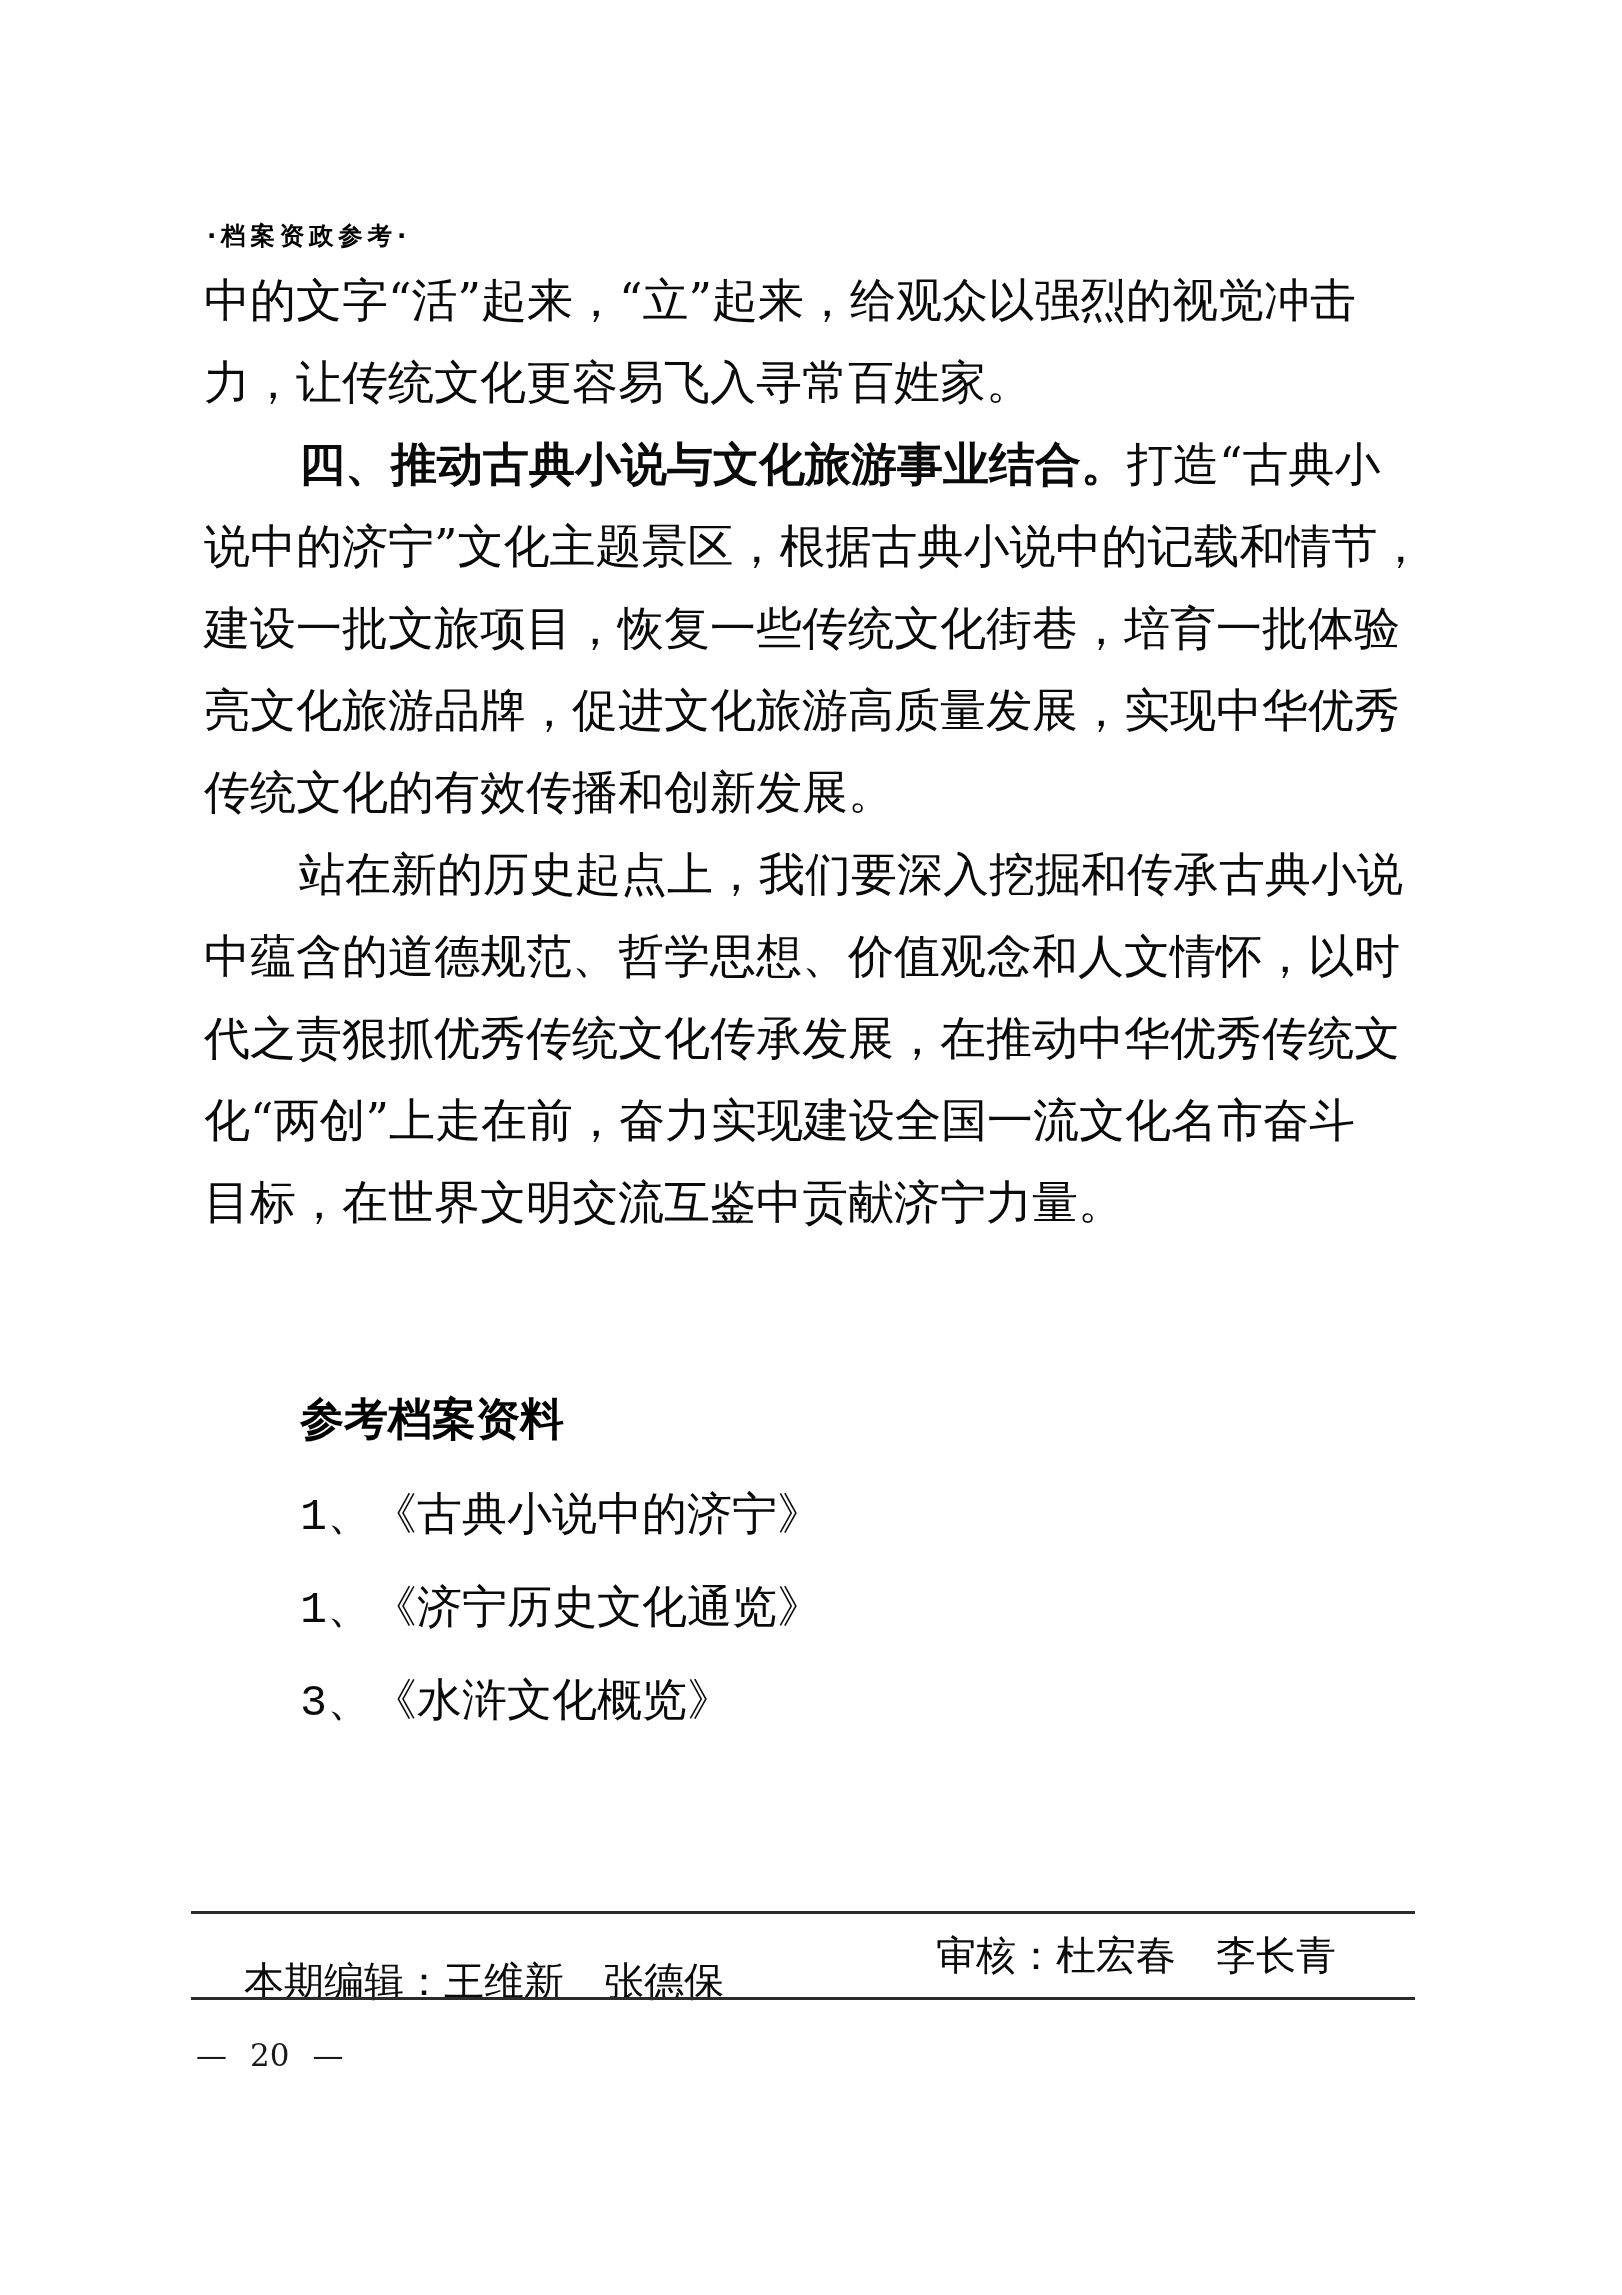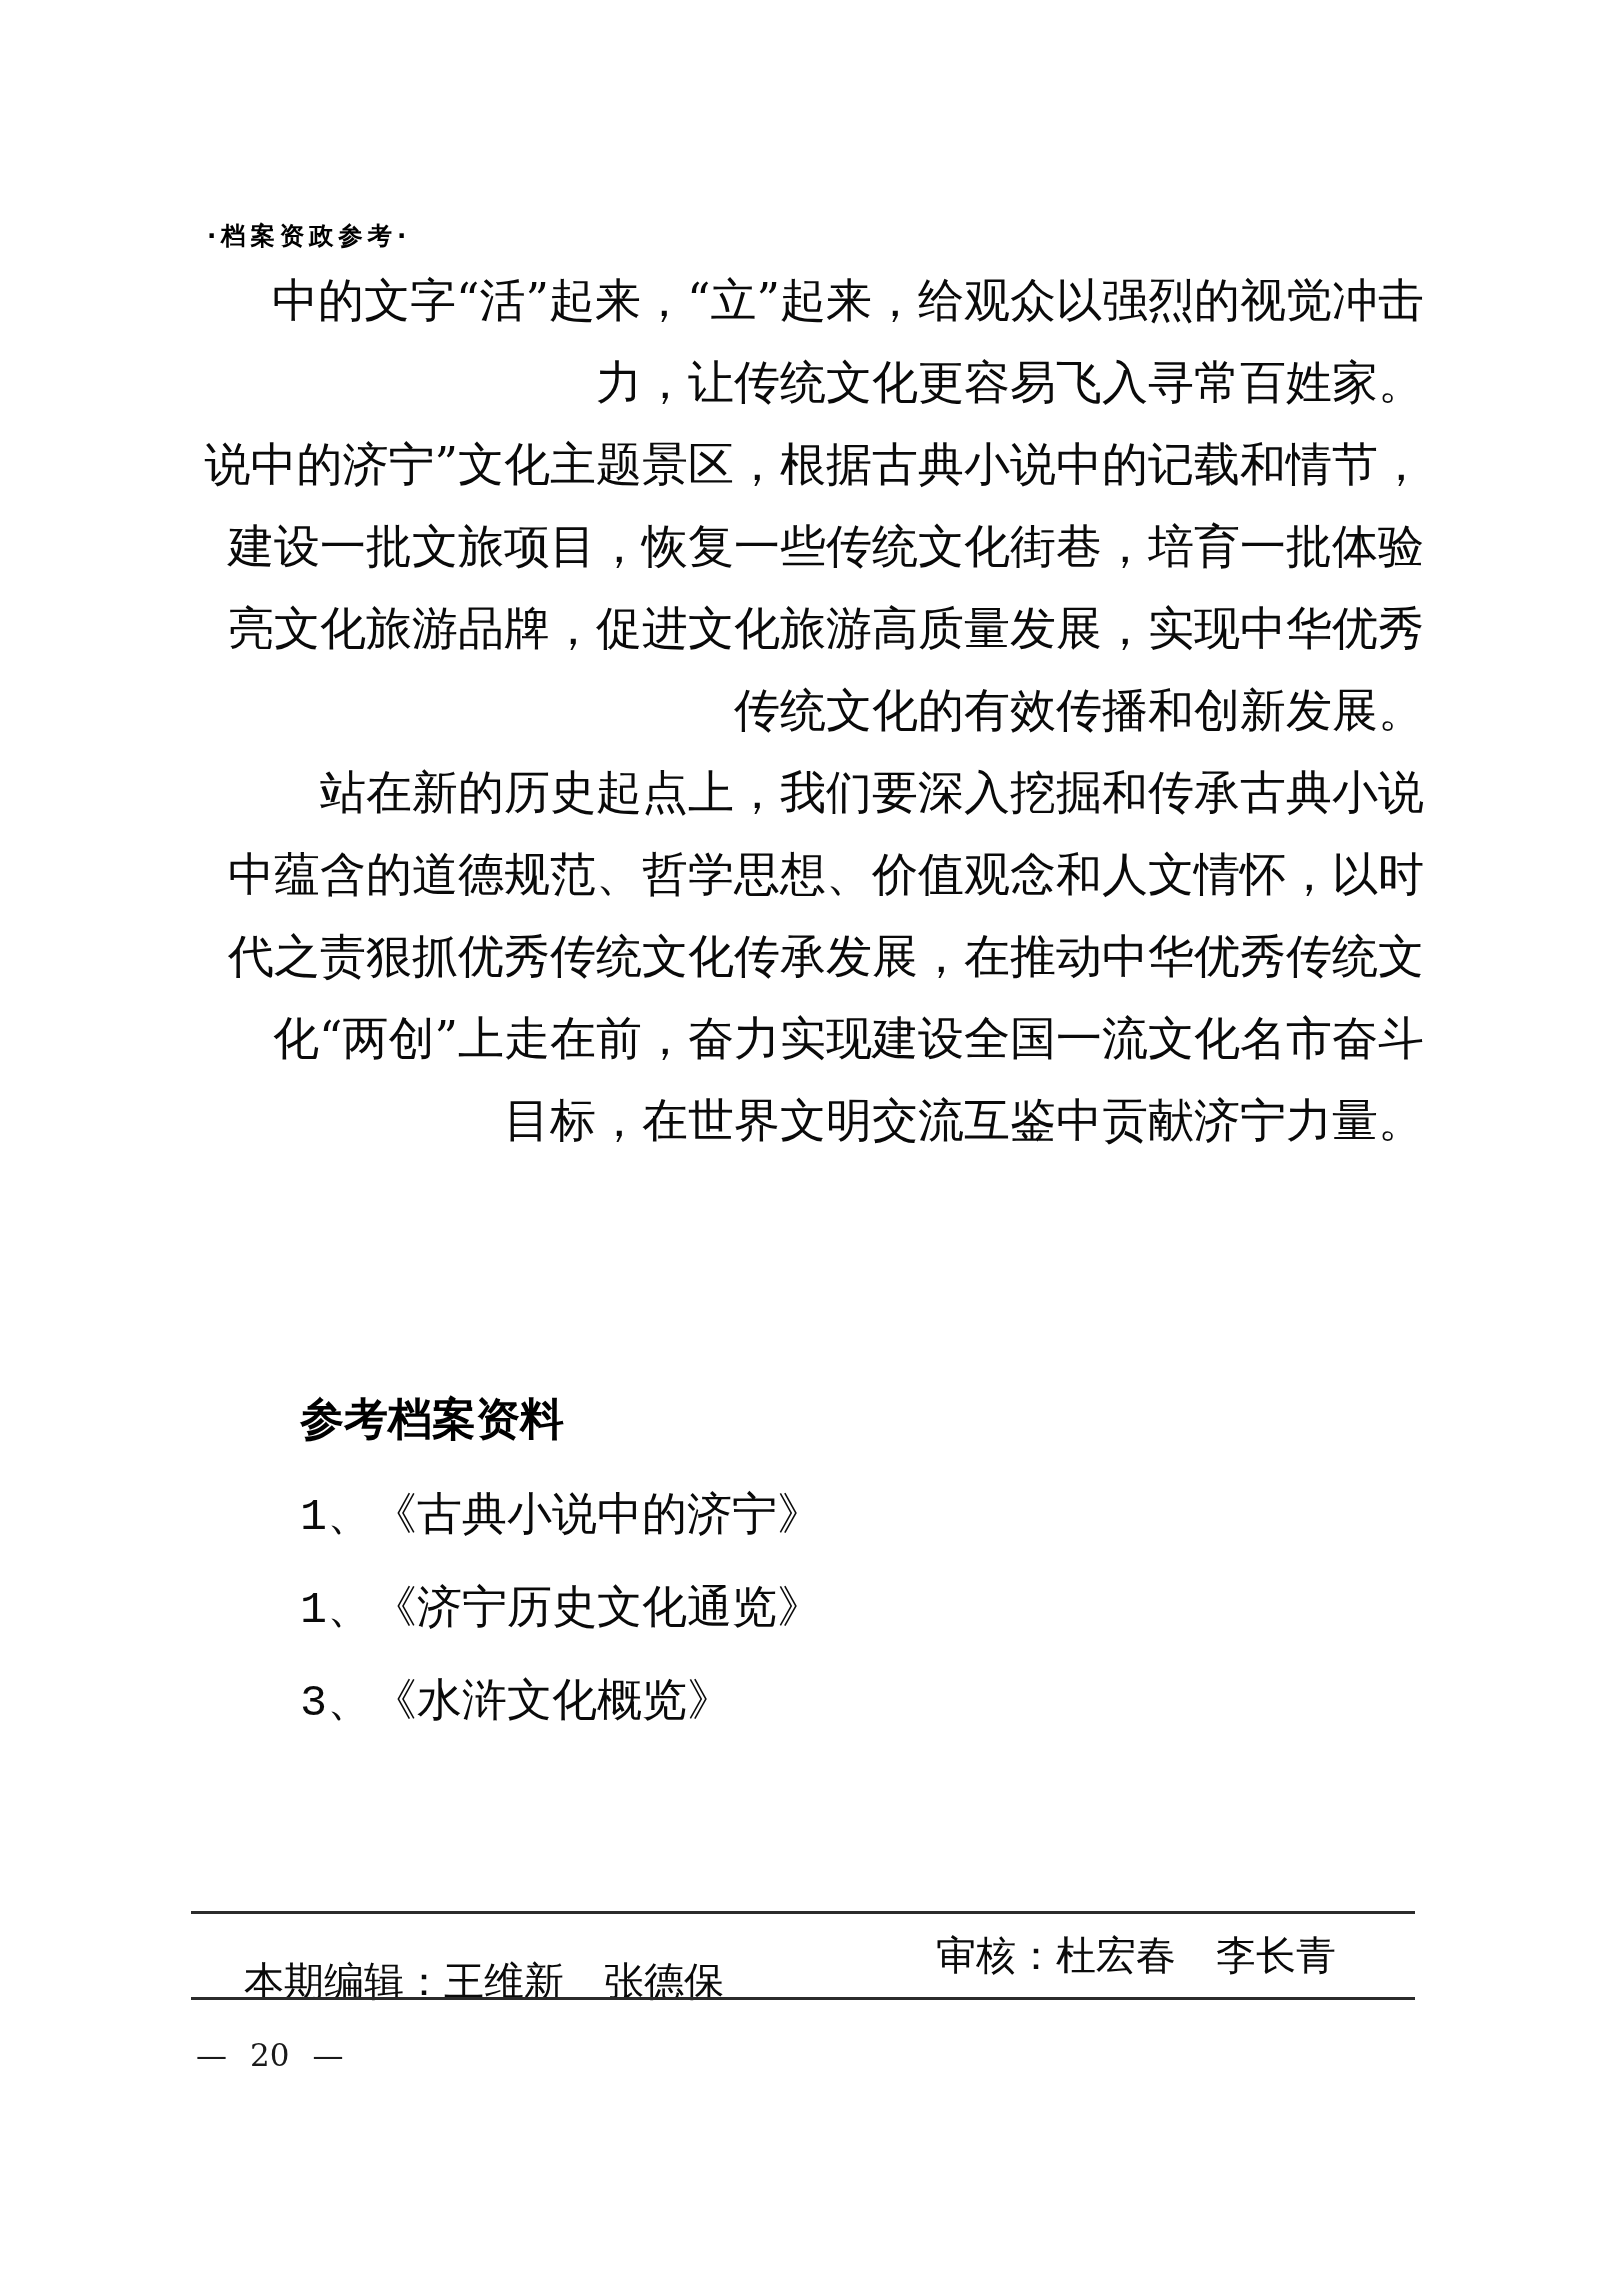--- a/index.html
+++ b/index.html
@@ -29,21 +29,20 @@
     color: #000000;
     white-space: nowrap;
   }
 
   
   .body-text {
     position: absolute;
     left: 204px;
     top: 259px;
     width: 1220px;
-    text-align: right;
   }
   .body-line {
     height: 82px;
     line-height: 82px;
     font-size: 46px;
     white-space: nowrap;
     color: #0a0a0a;
   }
   .body-line.indent {
     padding-left: 95px;
@@ -133,20 +132,23 @@
   <div class="running-header">·档案资政参考·</div>
 
   <div class="body-text">
 
   <div class="body-line">
         <span class="bold-seg"></span><span class="normal-seg">中的文字“活”起来，“立”起来，给观众以强烈的视觉冲击</span>
       </div>
       <div class="body-line">
         <span class="bold-seg"></span><span class="normal-seg">力，让传统文化更容易飞入寻常百姓家。</span>
       </div>
+      <div class="body-line indent">
+        <span class="bold-seg">四、推动古典小说与文化旅游事业结合。</span><span class="normal-seg">打造“古典小</span>
+      </div>
       <div class="body-line">
         <span class="bold-seg"></span><span class="normal-seg">说中的济宁”文化主题景区，根据古典小说中的记载和情节，</span>
       </div>
       <div class="body-line">
         <span class="bold-seg"></span><span class="normal-seg">建设一批文旅项目，恢复一些传统文化街巷，培育一批体验</span>
       </div>
       <div class="body-line">
         <span class="bold-seg"></span><span class="normal-seg">亮文化旅游品牌，促进文化旅游高质量发展，实现中华优秀</span>
       </div>
       <div class="body-line">

